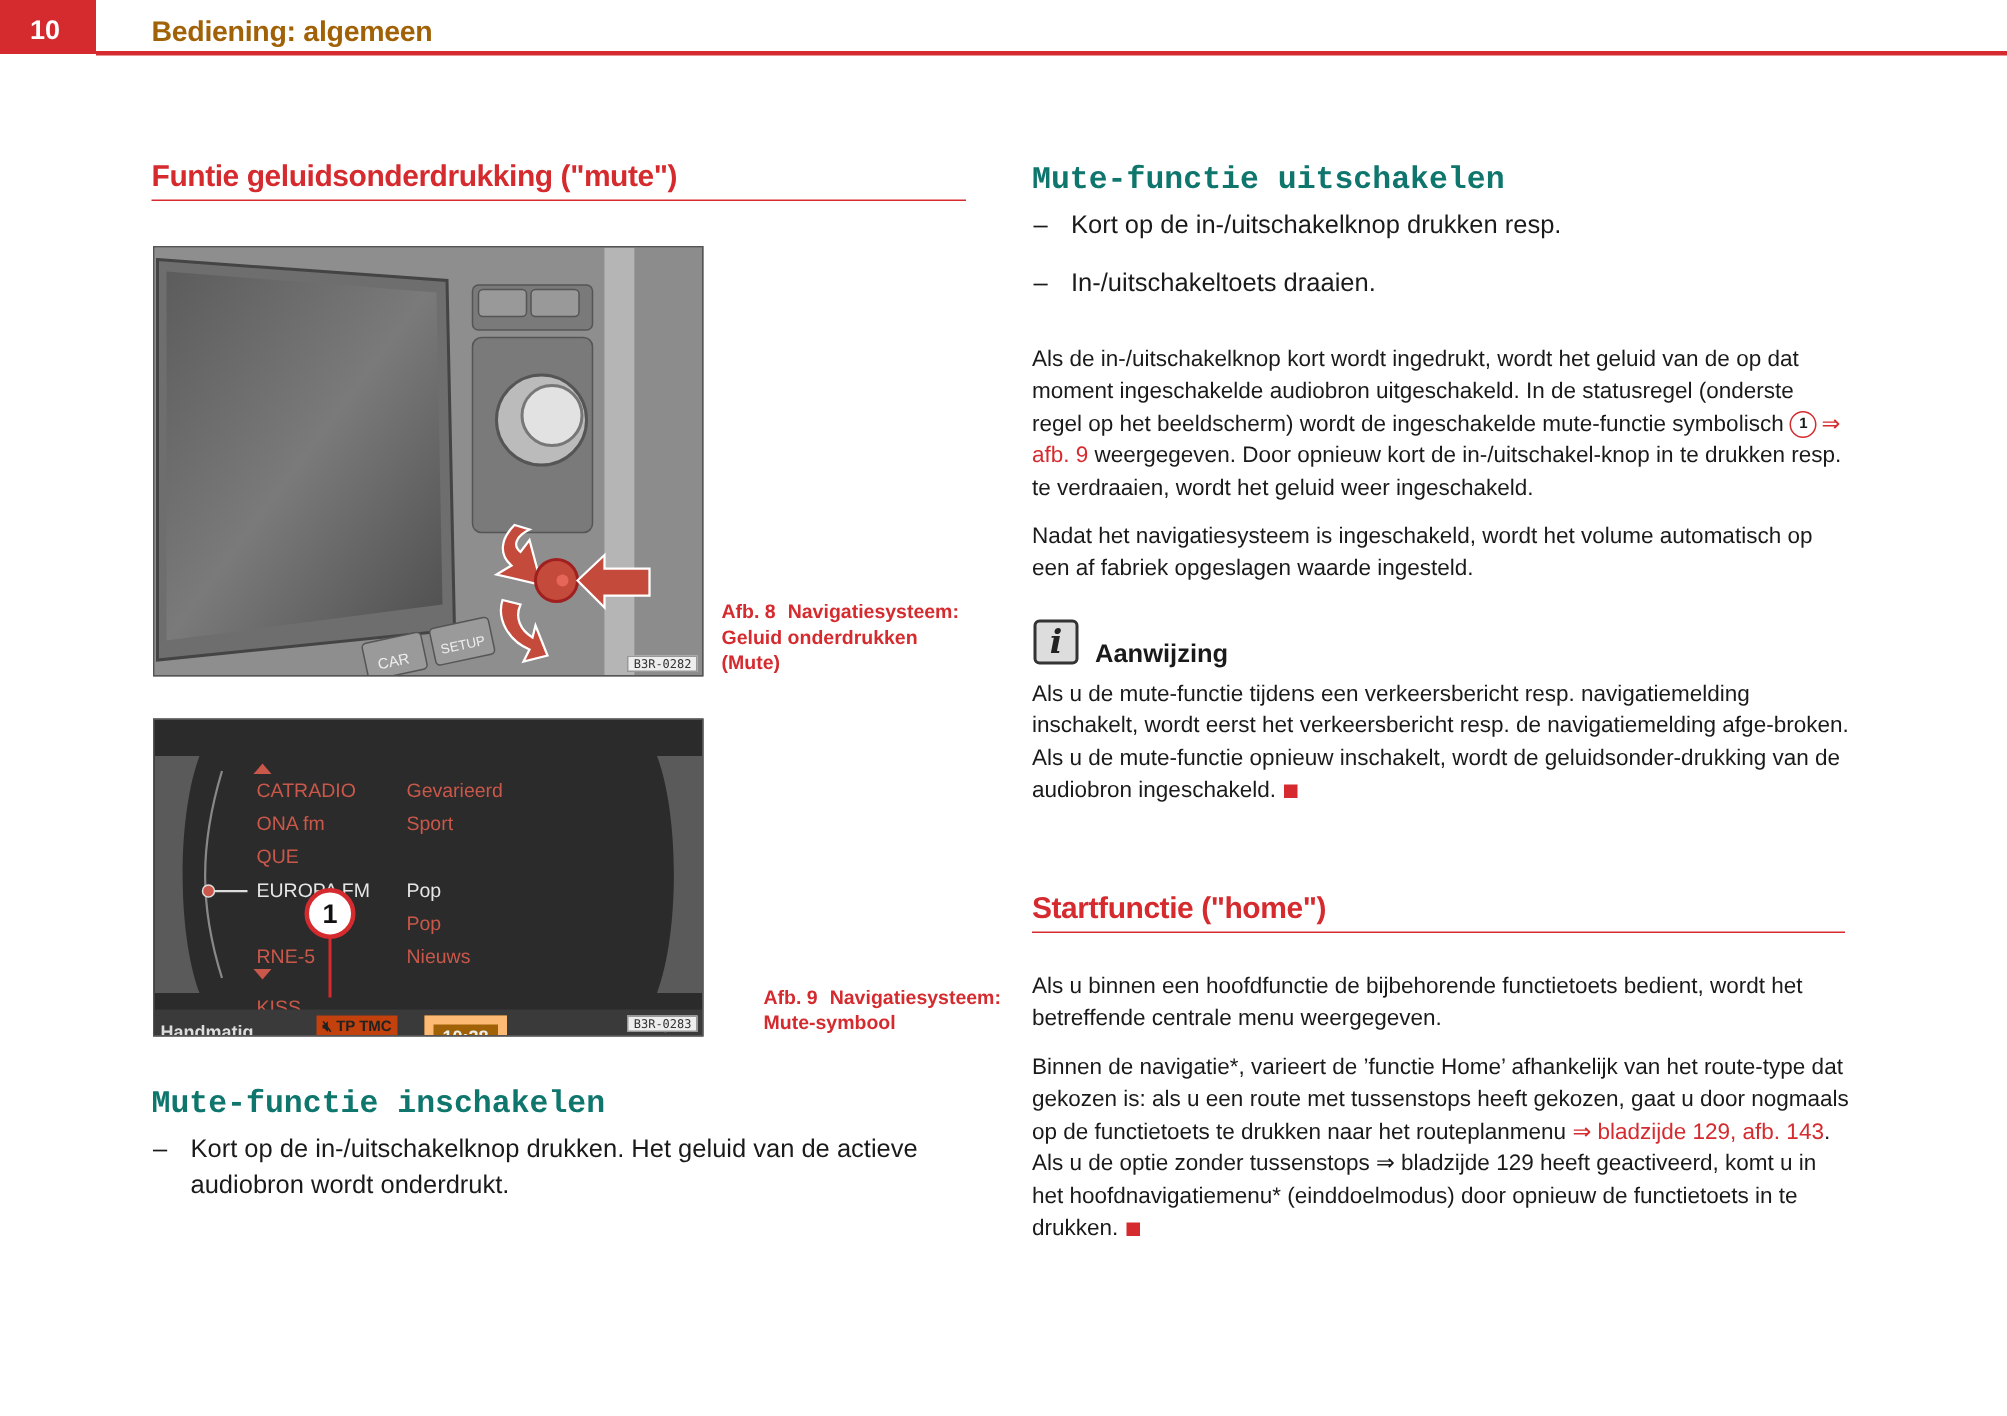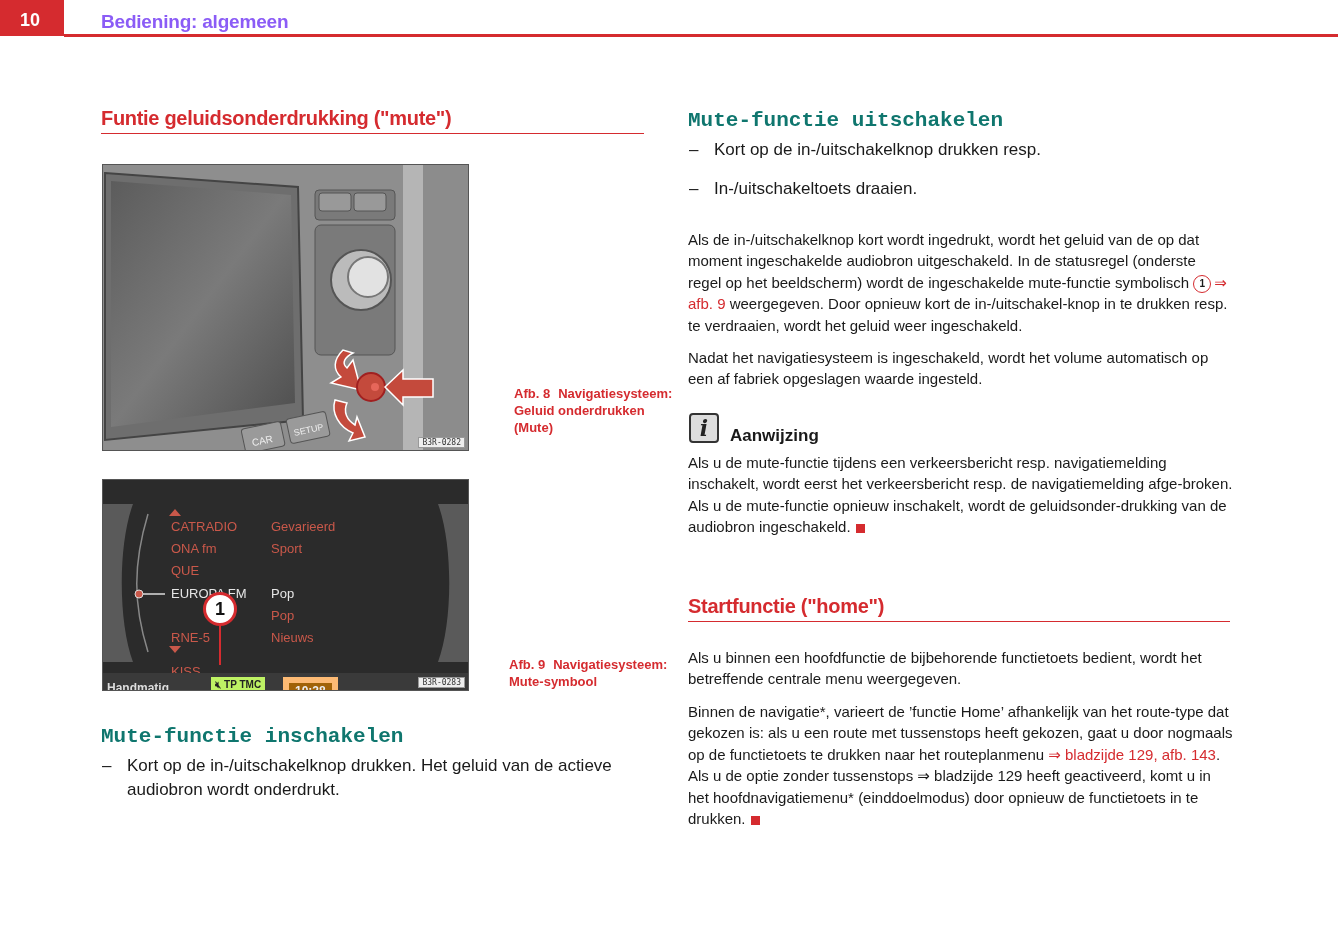--- a/index.html
+++ b/index.html
@@ -1,19 +1,19 @@
 <!DOCTYPE html>
 <html><head>
 <meta charset="utf-8">
 <style>
   html, body { margin:0; padding:0; background:#fff; }
   body { width:1338px; height:944px; position:relative; overflow:hidden; font-family:"DejaVu Sans", sans-serif; color:#1a1a1a; }
   .header-band { position:absolute; left:0; top:0; width:64px; height:36px; background:#d52b2f; }
   .page-num { position:absolute; left:0; top:10px; width:60px; text-align:center; font-family:"Liberation Sans", sans-serif; font-weight:bold; font-size:18px; color:#fff; }
-  .header-title { position:absolute; left:101px; top:11px; font-family:"Liberation Sans", sans-serif; font-weight:bold; font-size:19px; color:#8b5cf6; letter-spacing:-0.2px; }
+  .header-title { position:absolute; left:101px; top:11px; font-family:"Liberation Sans", sans-serif; font-weight:bold; font-size:19px; color:#a16207; letter-spacing:-0.2px; }
   .header-rule { position:absolute; left:64px; top:34px; width:1274px; height:3px; background:#d52b2f; }
 
   .sec-title { position:absolute; font-family:"Liberation Sans", sans-serif; font-weight:bold; font-size:20px; color:#d52b2f; letter-spacing:-0.3px; }
   .sec-rule { position:absolute; height:1px; background:#d52b2f; }
 
   .fig { position:absolute; border:1px solid #555; overflow:hidden; }
   .fig-code { position:absolute; right:3px; bottom:2px; background:#eee; border:1px solid #999; font-family:"DejaVu Sans Mono", monospace; font-size:8px; padding:0 3px; color:#333; }
 
   .caption { position:absolute; font-family:"Liberation Sans", sans-serif; font-weight:bold; font-size:13px; line-height:17px; color:#d52b2f; }
   .caption .num { margin-right:8px; }
@@ -30,21 +30,21 @@
 
   .note-icon { position:absolute; width:30px; height:30px; border:2px solid #333; border-radius:4px; background:#ddd; box-sizing:border-box; text-align:center; font-family:"DejaVu Serif", serif; font-style:italic; font-weight:bold; font-size:22px; line-height:27px; color:#222; }
   .note-title { position:absolute; font-family:"Liberation Sans", sans-serif; font-weight:bold; font-size:17px; color:#1a1a1a; }
 
   
   .radio { background:#2b2b2b; }
   .radio .topbar { position:absolute; left:0; top:0; width:100%; height:24px; background:#3a3a3a; font-family:"Liberation Sans", sans-serif; font-weight:bold; font-size:12px; color:#ddd; }
   .radio .botbar { position:absolute; left:0; bottom:0; width:100%; height:17px; background:#3a3a3a; font-family:"Liberation Sans", sans-serif; font-weight:bold; font-size:12px; color:#ddd; }
   .radio .station { position:absolute; font-family:"Liberation Sans", sans-serif; font-size:13px; color:#c9584a; }
   .radio .station.sel { color:#e6e6e6; }
-  .radio .status-pill { position:absolute; left:108px; top:4px; height:16px; background:#bef264; color:#222; font-size:10px; line-height:16px; padding:0 4px; }
+  .radio .status-pill { position:absolute; left:108px; top:4px; height:16px; background:#c2410c; color:#222; font-size:10px; line-height:16px; padding:0 4px; }
   .radio .clock { position:absolute; left:180px; top:4px; height:16px; background:#a16207; border:6px solid #fdba74; color:#eee; font-size:12px; line-height:16px; padding:0 6px;text-decoration:underline; }
   .callout { position:absolute; width:28px; height:28px; border:3px solid #d52b2f; background:#fff; border-radius:50%; text-align:center; font-family:"Liberation Sans", sans-serif; font-weight:bold; font-size:18px; line-height:28px; color:#111; }
 </style>
 </head>
 <body>
 
 <div class="header-band"></div>
 <div class="page-num">10</div>
 <div class="header-title">Bediening: algemeen</div>
 <div class="header-rule"></div>
@@ -78,21 +78,21 @@
     <circle cx="272" cy="222" r="4" fill="#e6665a"></circle>
     <path d="M282 222 L300 205 L300 214 L330 214 L330 232 L300 232 L300 240 Z" fill="#c44a3c" stroke="#fff" stroke-width="1.5"></path>
     <path d="M232 235 C228 248, 236 262, 250 268 L246 276 L262 272 L254 252 L252 260 C244 255, 240 247, 244 238 Z" fill="#c44a3c" stroke="#fff" stroke-width="1.5"></path>
     <rect x="140" y="260" width="40" height="25" rx="3" fill="#9a9a9a" stroke="#555" transform="rotate(-12 160 272)"></rect>
     <rect x="185" y="250" width="40" height="25" rx="3" fill="#9a9a9a" stroke="#555" transform="rotate(-12 205 262)"></rect>
     <text x="148" y="279" font-family="Liberation Sans, sans-serif" font-size="10" fill="#eee" transform="rotate(-12 160 272)">CAR</text>
     <text x="190" y="268" font-family="Liberation Sans, sans-serif" font-size="9" fill="#eee" transform="rotate(-12 205 262)">SETUP</text>
   </svg>
   <span class="fig-code">B3R-0282</span>
 </div>
-<div class="caption" style="left:481px; top:385px; width:170px;margin-left:33px;">
+<div class="caption" style="left:481px; top:399px; width:170px;">
   <span class="num">Afb. 8</span><span>Navigatiesysteem: Geluid onderdrukken (Mute)</span>
 </div>
 
 <div class="fig radio" style="left:102px; top:479px; width:365px; height:210px;">
   <svg style="position:absolute; left:0; top:24px;" width="365" height="158">
     <path d="M0 0 L30 0 C15 40, 15 118, 30 158 L0 158 Z" fill="#5a5a5a"></path>
     <path d="M365 0 L335 0 C350 40, 350 118, 335 158 L365 158 Z" fill="#5a5a5a"></path>
     <path d="M45 10 C30 60, 30 100, 45 148" stroke="#888" stroke-width="1.5" fill="none"></path>
     <circle cx="36" cy="90" r="4" fill="#c9584a" stroke="#ddd"></circle>
     <line x1="40" y1="90" x2="62" y2="90" stroke="#ddd" stroke-width="1.5"></line>

